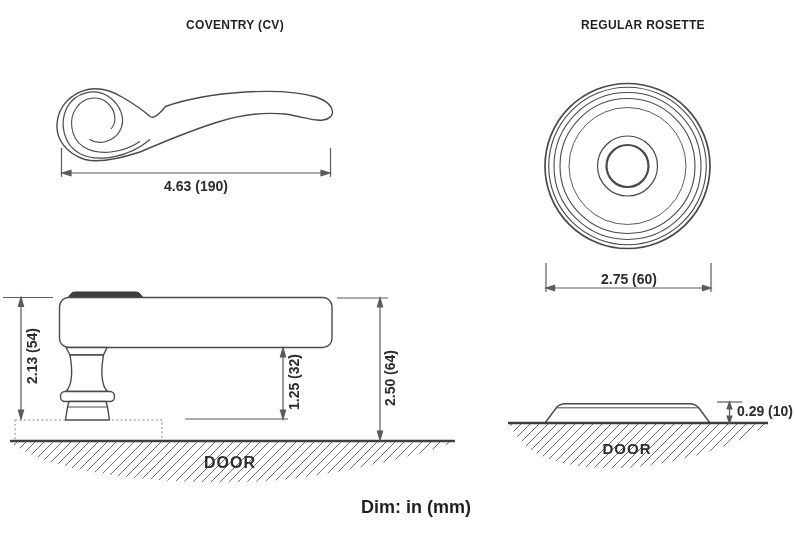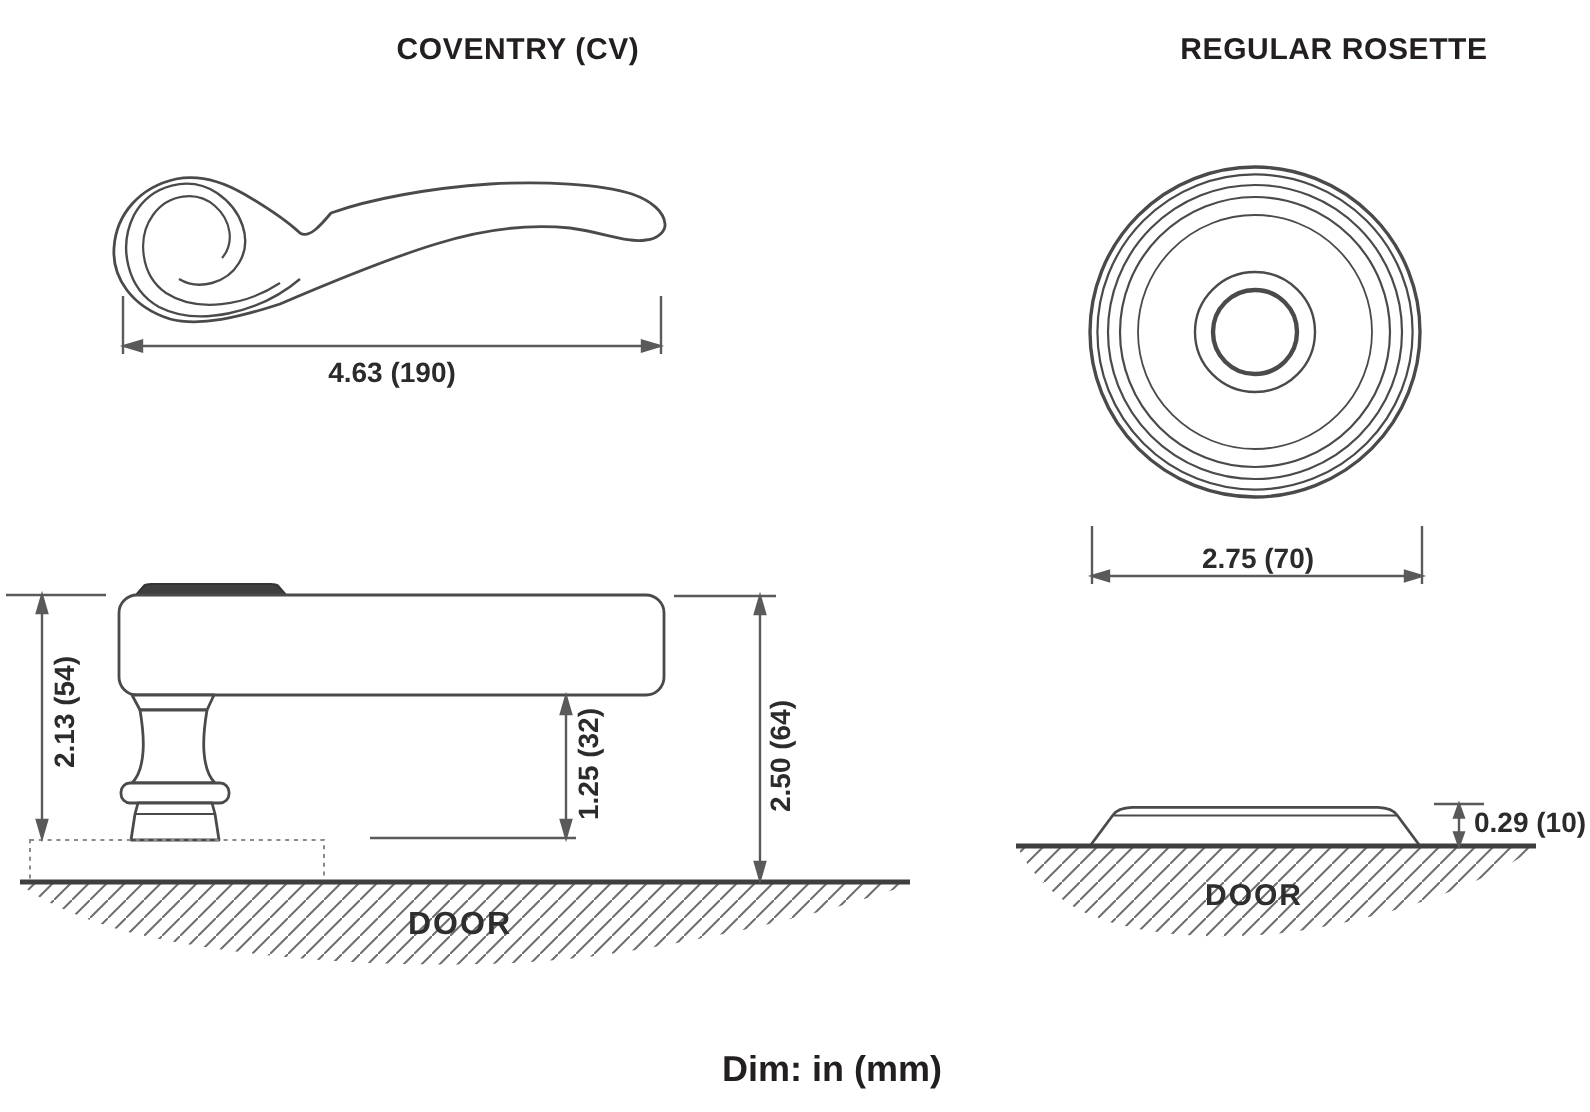--- a/index.html
+++ b/index.html
@@ -12,21 +12,21 @@
   }
   #drawing{position:absolute;left:0;top:0;}
   .lbl{
     position:absolute;
     transform:translate(-50%,-50%);
     white-space:nowrap;
     color:#231f20;
     font-weight:bold;
   }
   .lbl.rot{transform:translate(-50%,-50%) rotate(-90deg);}
-  .title{font-size:15px;letter-spacing:.3px;margin-left:24px;}
+  .title{font-size:12px;letter-spacing:.3px;}
   .dim{font-size:14px;color:#2b2b2b;}
   .door{font-size:16px;letter-spacing:1px;color:#2e2e2e;}
   .door.small{font-size:15px;}
   .note{font-size:18px;}
 </style>
 </head>
 <body>
 
 <div id="canvas">
 
@@ -152,29 +152,29 @@
       <polygon points="729.5,423 727.1,416.2 731.9,416.2"></polygon>
     </g>
   </svg>
 
   <div class="lbl title" style="left:235px;top:25px;">COVENTRY (CV)</div>
 
   <div class="lbl title" style="left:643px;top:25px;">REGULAR ROSETTE</div>
 
   <div class="lbl dim" style="left:196px;top:186px;">4.63 (190)</div>
 
-  <div class="lbl dim" style="left:629px;top:279px;">2.75 (70)</div>
+  <div class="lbl dim" style="left:629px;top:279px;">2.75 (60)</div>
 
   <div class="lbl dim rot" style="left:32px;top:356px;">2.13 (54)</div>
 
   <div class="lbl dim rot" style="left:294px;top:382px;">1.25 (32)</div>
 
   <div class="lbl dim rot" style="left:390px;top:378px;">2.50 (64)</div>
 
   <div class="lbl dim" style="left:765px;top:411px;">0.29 (10)</div>
 
   <div class="lbl door" style="left:230px;top:463px;">DOOR</div>
 
   <div class="lbl door small" style="left:627px;top:448px;">DOOR</div>
 
-  <div class="lbl note" style="left:416px;top:535px;">Dim: in (mm)</div>
+  <div class="lbl note" style="left:416px;top:507px;">Dim: in (mm)</div>
 
 </div>
 
 </body></html>

